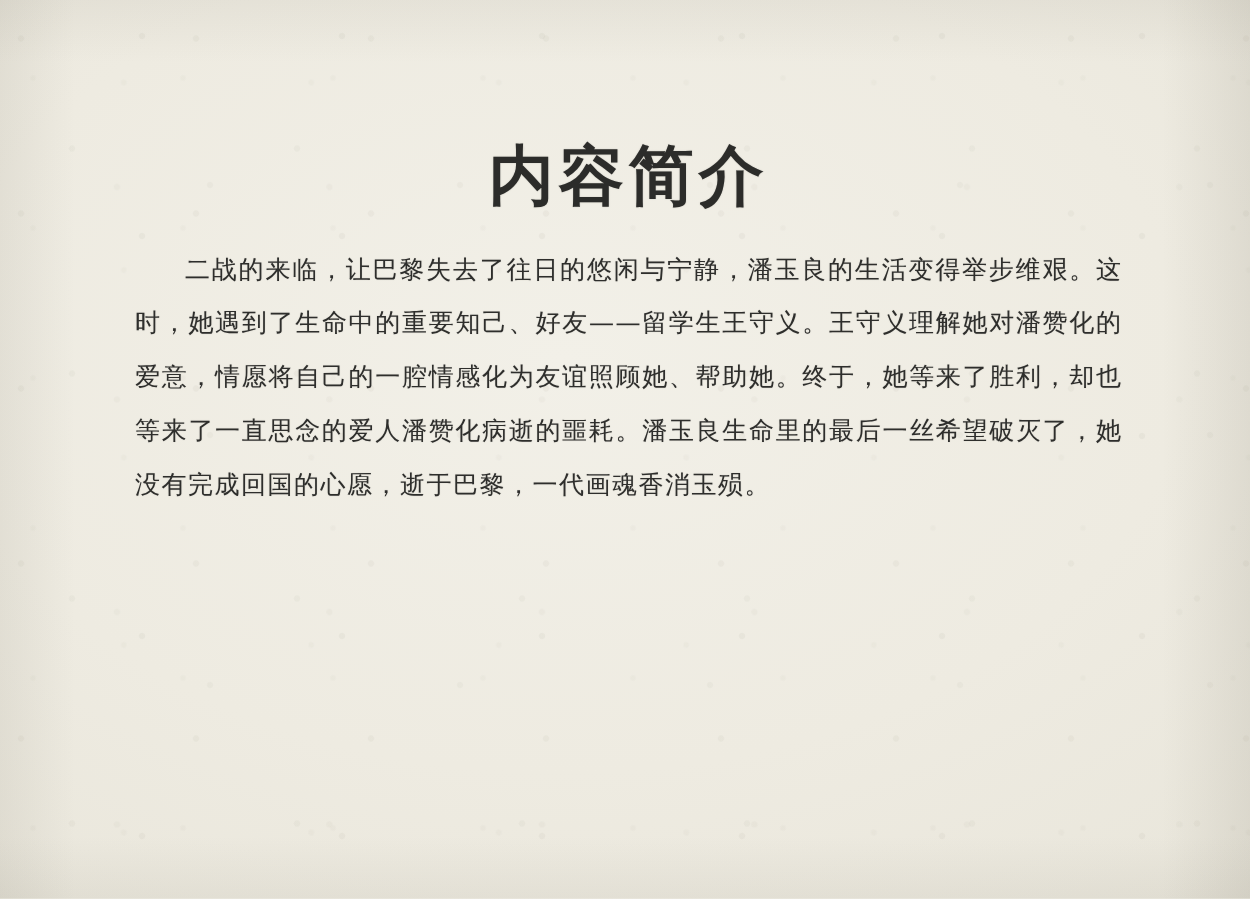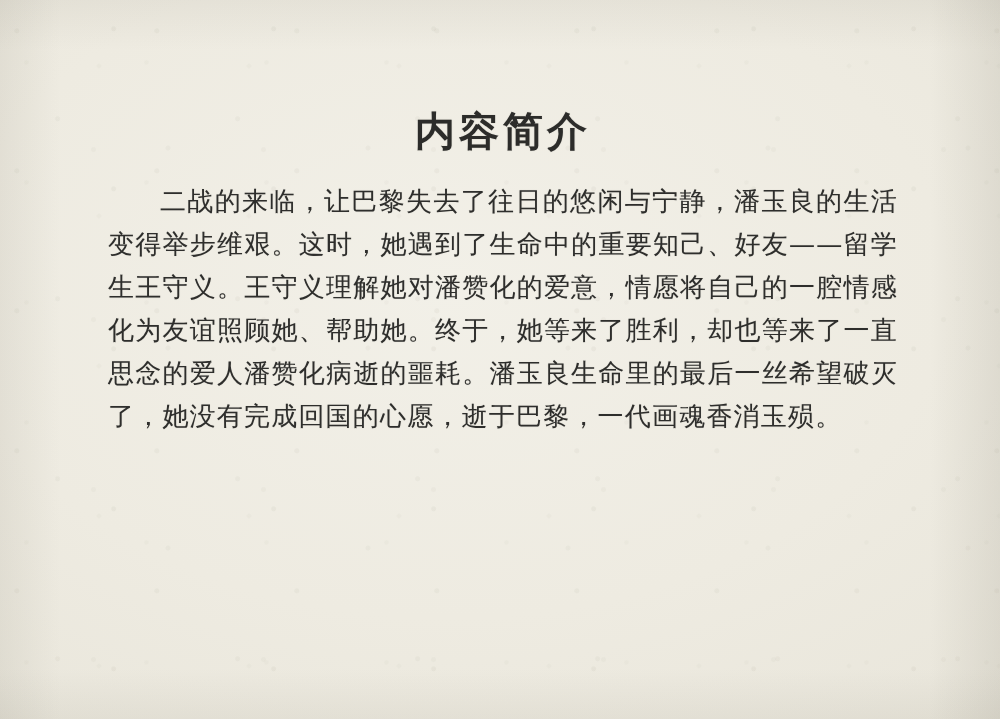--- a/index.html
+++ b/index.html
@@ -55,33 +55,33 @@
 
   #content {
     position: absolute;
     left: 108px;
     top: 112px;
     width: 790px;
   }
 
   #doc-title {
     text-align: center;
-    font-family: Liberation Mono, monospace;
+    font-family: Liberation Sans, sans-serif;
     font-weight: bold;
-    font-size: 40px;
+    font-size: 52px;
     letter-spacing: 4px;
     color: #2c2c2a;
     margin: 0 0 22px 0;
     line-height: 1.15;
     text-shadow: 0 0 1px rgba(60,60,55,0.35);
   }
 
   #doc-body {
     font-family: "DejaVu Serif", "Liberation Serif", serif;
-    font-size: 26px;
+    font-size: 20px;
     line-height: 43px;
     color: #2e2e2c;
     text-align: justify;
     text-justify: inter-ideograph;
     text-indent: 2em;
     letter-spacing: 1.2px;
     margin: 0;
     text-shadow: 0 0 1px rgba(70,70,65,0.22);
   }
 </style>

